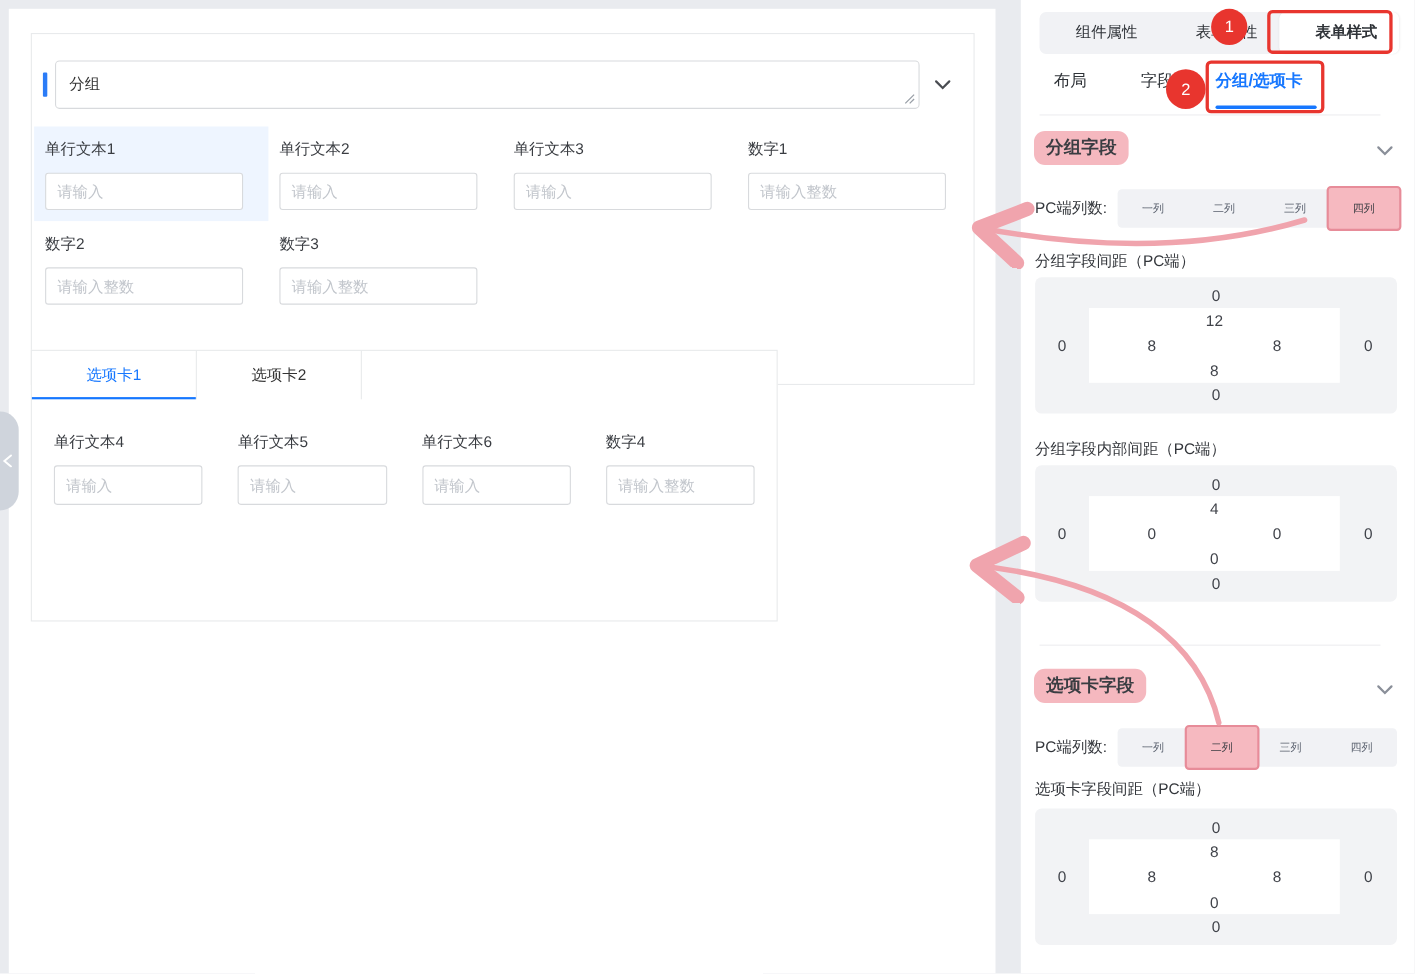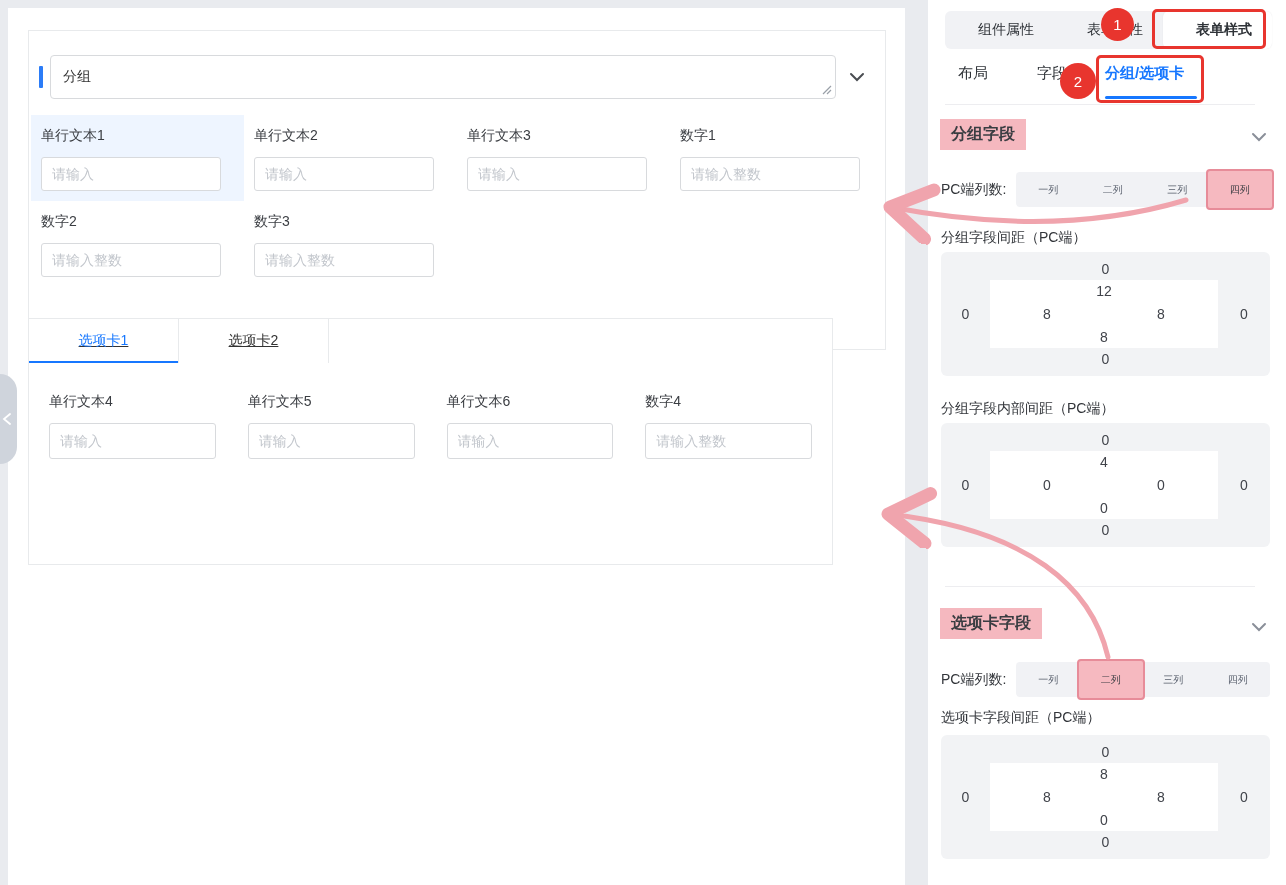--- a/index.html
+++ b/index.html
@@ -29,22 +29,22 @@
   .fgrid4 { position:absolute; left:2px; top:84px; right:2px; display:grid;
     grid-template-columns:repeat(4,1fr); }
   .fcell { padding:10px; }
   .fcell.selected { background:#eef5ff; }
   .flabel { font-size:14px; color:#3a3d42; margin-bottom:12px; line-height:20px; }
   .fcell input { width:180px; height:34px; border:1px solid #d8dadd; border-radius:3px;
     padding:0 10px; font-size:14px; color:#333; background:#fff; outline:none;
     font-family:"Liberation Sans",sans-serif; }
   input::placeholder { color:#c2c6cc; }
 
-  .tabs-box { position:absolute; left:20px; top:310px; width:805px; height:247px;
-    border:1px solid #e8eaec; background:#fff;text-decoration:underline; }
+  .tabs-box { position:absolute; left:20px; top:310px; width:679px; height:247px;
+    border:1px solid #e8eaec; background:#fff; }
   .tabbar { display:flex; height:44px; }
   .tab { width:150px; display:flex; align-items:center; justify-content:center;
     font-size:14px; color:#333; border-right:1px solid #e8eaec; position:relative; cursor:pointer; }
   .tab.active { color:#1677ff; }
   .tab.active::after { content:""; position:absolute; left:0; right:0; bottom:0; height:2px; background:#1677ff; }
 
   .fgrid2 { position:absolute; left:20px; right:20px; top:72px; display:grid;
     grid-template-columns:1fr 1fr 1fr 1fr; column-gap:32px; row-gap:40px;gap:32px; }
   .fcell2 .flabel { margin-bottom:12px; }
   .fcell2 input { width:100%; height:36px; border:1px solid #d8dadd; border-radius:3px;
@@ -64,21 +64,21 @@
     font-size:14px; color:#2f3338; cursor:pointer; border-radius:6px; white-space:nowrap; overflow:hidden;padding-left:13px; }
   .seg-tab.active { background:#fff; font-weight:bold; box-shadow:0 0 2px rgba(0,0,0,.06); }
 
   .subtab { position:absolute; top:64px; font-size:15px; color:#2f3338; cursor:pointer; white-space:nowrap; }
   .subtab.active { color:#1677ff; font-weight:600; }
   .subtab-underline { position:absolute; left:177px; top:96px; width:92px; height:3px;
     background:#1677ff; border-radius:2px; }
   .p-divider { position:absolute; left:17px; width:310px; height:1px; background:#ededf0; }
 
   .pink-title { position:absolute; left:12px; padding:5px 11px; background:#f5b8bf;
-    font-size:16px; font-weight:bold; color:#3a3d42; white-space:nowrap; }
+    font-size:16px; font-weight:bold; color:#3a3d42; white-space:nowrap;border-radius:10px; }
   .sec-chevron { position:absolute; left:322px; cursor:pointer; }
 
   .cols-label { position:absolute; left:13px; height:35px; line-height:35px; font-size:14px; color:#33363b; }
   .seg-cols { position:absolute; left:88px; width:254px; height:35px; background:#f1f2f5;
     border-radius:4px; display:flex; align-items:stretch; }
   .seg-col { flex:1; display:flex; align-items:center; justify-content:center;
     font-size:10px; color:#5a616e; cursor:pointer; }
   .seg-col.pink-selected { background:#f6b9c0; border:2px solid #e78c99; border-radius:4px;
     margin:-3px -4px; color:#3a3d42; position:relative; z-index:2; }
 

